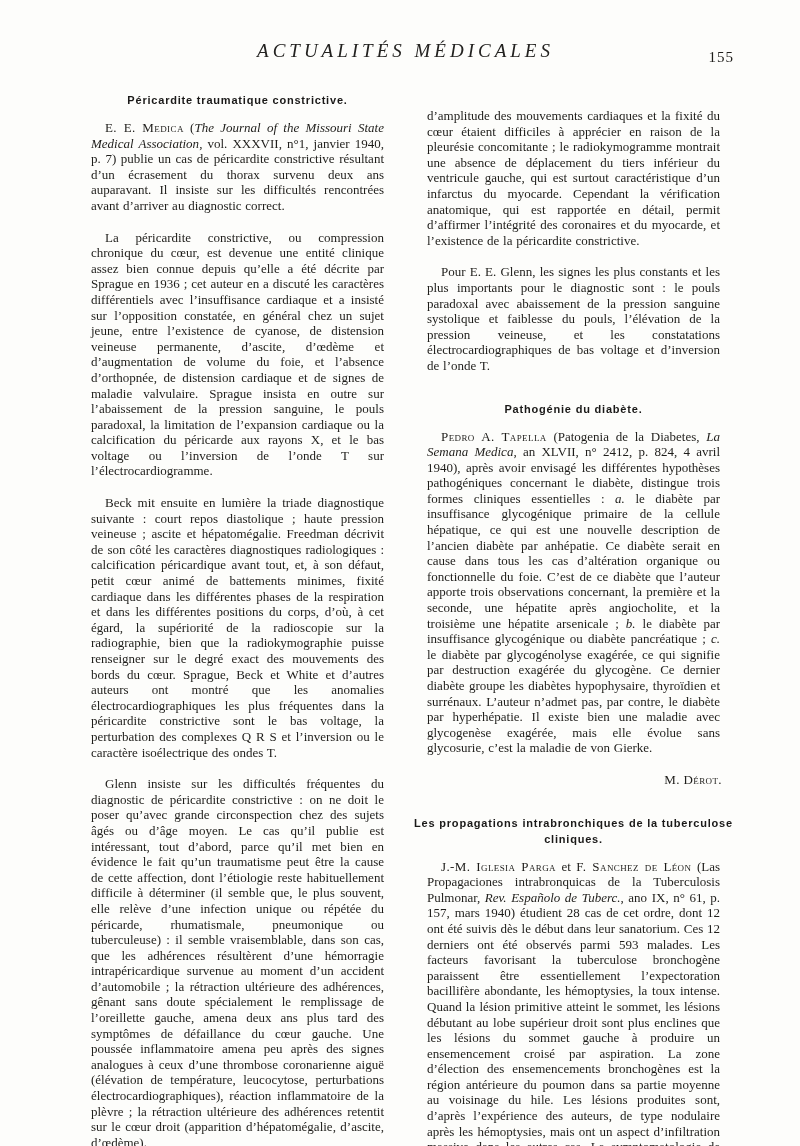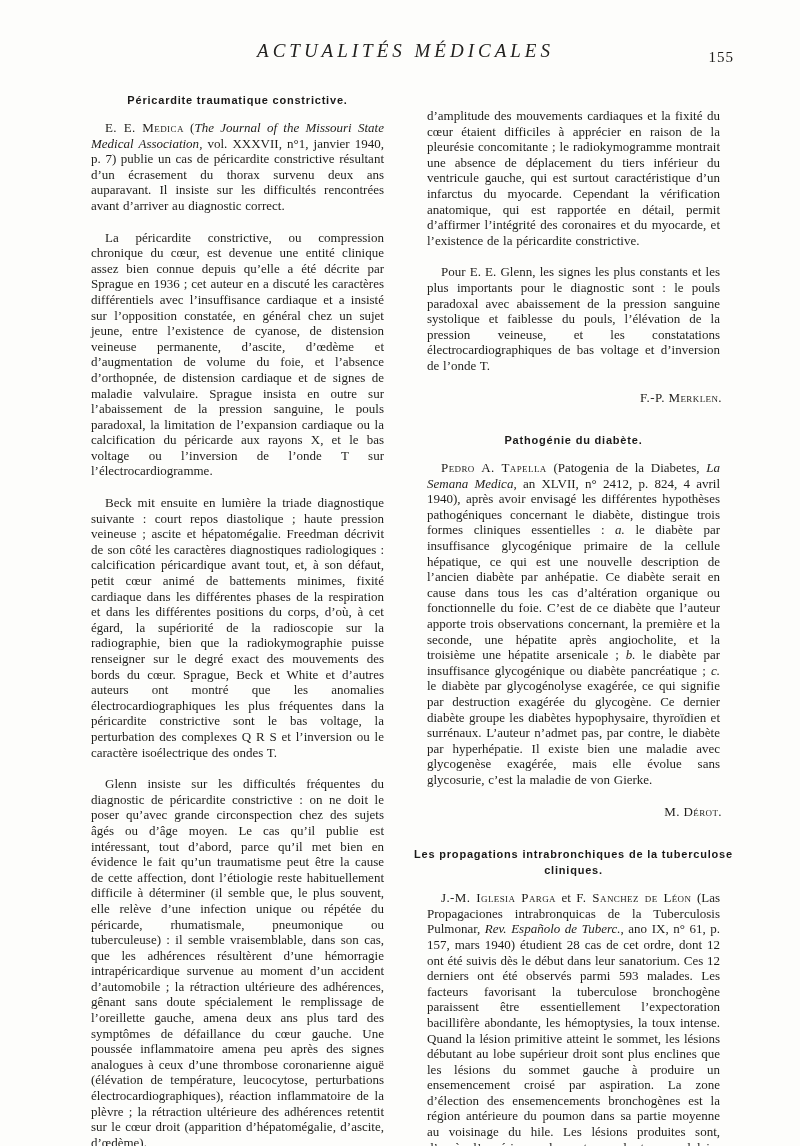--- a/index.html
+++ b/index.html
@@ -96,21 +96,20 @@
         <h2 class="article-title">Péricardite traumatique constrictive.</h2>
         <p class="para"><span class="sc">E. E. Medica</span><span> (</span><span class="i">The Journal of the Missouri State Medical Association</span><span>, vol. XXXVII, n°1, janvier 1940, p. 7) publie un cas de péricardite constrictive résultant d’un écrasement du thorax survenu deux ans auparavant. Il insiste sur les difficultés rencontrées avant d’arriver au diagnostic correct.</span></p>
         <p class="para"><span>La péricardite constrictive, ou compression chronique du cœur, est devenue une entité clinique assez bien connue depuis qu’elle a été décrite par Sprague en 1936 ; cet auteur en a discuté les caractères différentiels avec l’insuffisance cardiaque et a insisté sur l’opposition constatée, en général chez un sujet jeune, entre l’existence de cyanose, de distension veineuse permanente, d’ascite, d’œdème et d’augmentation de volume du foie, et l’absence d’orthopnée, de distension cardiaque et de signes de maladie valvulaire. Sprague insista en outre sur l’abaissement de la pression sanguine, le pouls paradoxal, la limitation de l’expansion cardiaque ou la calcification du péricarde aux rayons X, et le bas voltage ou l’inversion de l’onde T sur l’électrocardiogramme.</span></p>
         <p class="para"><span>Beck mit ensuite en lumière la triade diagnostique suivante : court repos diastolique ; haute pression veineuse ; ascite et hépatomégalie. Freedman décrivit de son côté les caractères diagnostiques radiologiques : calcification péricardique avant tout, et, à son défaut, petit cœur animé de battements minimes, fixité cardiaque dans les différentes phases de la respiration et dans les différentes positions du corps, d’où, à cet égard, la supériorité de la radioscopie sur la radiographie, bien que la radiokymographie puisse renseigner sur le degré exact des mouvements des bords du cœur. Sprague, Beck et White et d’autres auteurs ont montré que les anomalies électrocardiographiques les plus fréquentes dans la péricardite constrictive sont le bas voltage, la perturbation des complexes Q R S et l’inversion ou le caractère isoélectrique des ondes T.</span></p>
         <p class="para"><span>Glenn insiste sur les difficultés fréquentes du diagnostic de péricardite constrictive : on ne doit le poser qu’avec grande circonspection chez des sujets âgés ou d’âge moyen. Le cas qu’il publie est intéressant, tout d’abord, parce qu’il met bien en évidence le fait qu’un traumatisme peut être la cause de cette affection, dont l’étiologie reste habituellement difficile à déterminer (il semble que, le plus souvent, elle relève d’une infection unique ou répétée du péricarde, rhumatismale, pneumonique ou tuberculeuse) : il semble vraisemblable, dans son cas, que les adhérences résultèrent d’une hémorragie intrapéricardique survenue au moment d’un accident d’automobile ; la rétraction ultérieure des adhérences, gênant sans doute spécialement le remplissage de l’oreillette gauche, amena deux ans plus tard des symptômes de défaillance du cœur gauche. Une poussée inflammatoire amena peu après des signes analogues à ceux d’une thrombose coronarienne aiguë (élévation de température, leucocytose, perturbations électrocardiographiques), réaction inflammatoire de la plèvre ; la rétraction ultérieure des adhérences retentit sur le cœur droit (apparition d’hépatomégalie, d’ascite, d’œdème).</span></p>
         <p class="para"><span>Cette observation amène à discuter la triade diagnostique de Quand : ici, ascite et hépatomégalie furent tout d’abord absentes ou négligeables; la diminution</span></p>
       </div>
     <div class="col">
         <p class="para noindent"><span>d’amplitude des mouvements cardiaques et la fixité du cœur étaient difficiles à apprécier en raison de la pleurésie concomitante ; le radiokymogramme montrait une absence de déplacement du tiers inférieur du ventricule gauche, qui est surtout caractéristique d’un infarctus du myocarde. Cependant la vérification anatomique, qui est rapportée en détail, permit d’affirmer l’intégrité des coronaires et du myocarde, et l’existence de la péricardite constrictive.</span></p>
         <p class="para"><span>Pour E. E. Glenn, les signes les plus constants et les plus importants pour le diagnostic sont : le pouls paradoxal avec abaissement de la pression sanguine systolique et faiblesse du pouls, l’élévation de la pression veineuse, et les constatations électrocardiographiques de bas voltage et d’inversion de l’onde T.</span></p>
-        <p class="signature"><span class="sc">F.-P. Merklen.</span></p>
         <h2 class="article-title">Pathogénie du diabète.</h2>
         <p class="para"><span class="sc">Pedro A. Tapella</span><span> (Patogenia de la Diabetes, </span><span class="i">La Semana Medica</span><span>, an XLVII, n° 2412, p. 824, 4 avril 1940), après avoir envisagé les différentes hypothèses pathogéniques concernant le diabète, distingue trois formes cliniques essentielles : </span><span class="i">a.</span><span> le diabète par insuffisance glycogénique primaire de la cellule hépatique, ce qui est une nouvelle description de l’ancien diabète par anhépatie. Ce diabète serait en cause dans tous les cas d’altération organique ou fonctionnelle du foie. C’est de ce diabète que l’auteur apporte trois observations concernant, la première et la seconde, une hépatite après angiocholite, et la troisième une hépatite arsenicale ; </span><span class="i">b.</span><span> le diabète par insuffisance glycogénique ou diabète pancréatique ; </span><span class="i">c.</span><span> le diabète par glycogénolyse exagérée, ce qui signifie par destruction exagérée du glycogène. Ce dernier diabète groupe les diabètes hypophysaire, thyroïdien et surrénaux. L’auteur n’admet pas, par contre, le diabète par hyperhépatie. Il existe bien une maladie avec glycogenèse exagérée, mais elle évolue sans glycosurie, c’est la maladie de von Gierke.</span></p>
         <p class="signature"><span class="sc">M. Dérot.</span></p>
         <h2 class="article-title">Les propagations intrabronchiques de la tuberculose cliniques.</h2>
         <p class="para"><span class="sc">J.-M. Iglesia Parga</span><span> et </span><span class="sc">F. Sanchez de Léon</span><span> (Las Propagaciones intrabronquicas de la Tuberculosis Pulmonar, </span><span class="i">Rev. Españolo de Tuberc.</span><span>, ano IX, n° 61, p. 157, mars 1940) étudient 28 cas de cet ordre, dont 12 ont été suivis dès le début dans leur sanatorium. Ces 12 derniers ont été observés parmi 593 malades. Les facteurs favorisant la tuberculose bronchogène paraissent être essentiellement l’expectoration bacillifère abondante, les hémoptysies, la toux intense. Quand la lésion primitive atteint le sommet, les lésions débutant au lobe supérieur droit sont plus enclines que les lésions du sommet gauche à produire un ensemencement croisé par aspiration. La zone d’élection des ensemencements bronchogènes est la région antérieure du poumon dans sa partie moyenne au voisinage du hile. Les lésions produites sont, d’après l’expérience des auteurs, de type nodulaire après les hémoptysies, mais ont un aspect d’infiltration massive dans les autres cas. La symptomatologie de ces lésions est en général fruste, car leur évolution se confond avec celle de la lésion causale</span></p>
       </div>
   </div>
 </div>
 
 </body></html>

